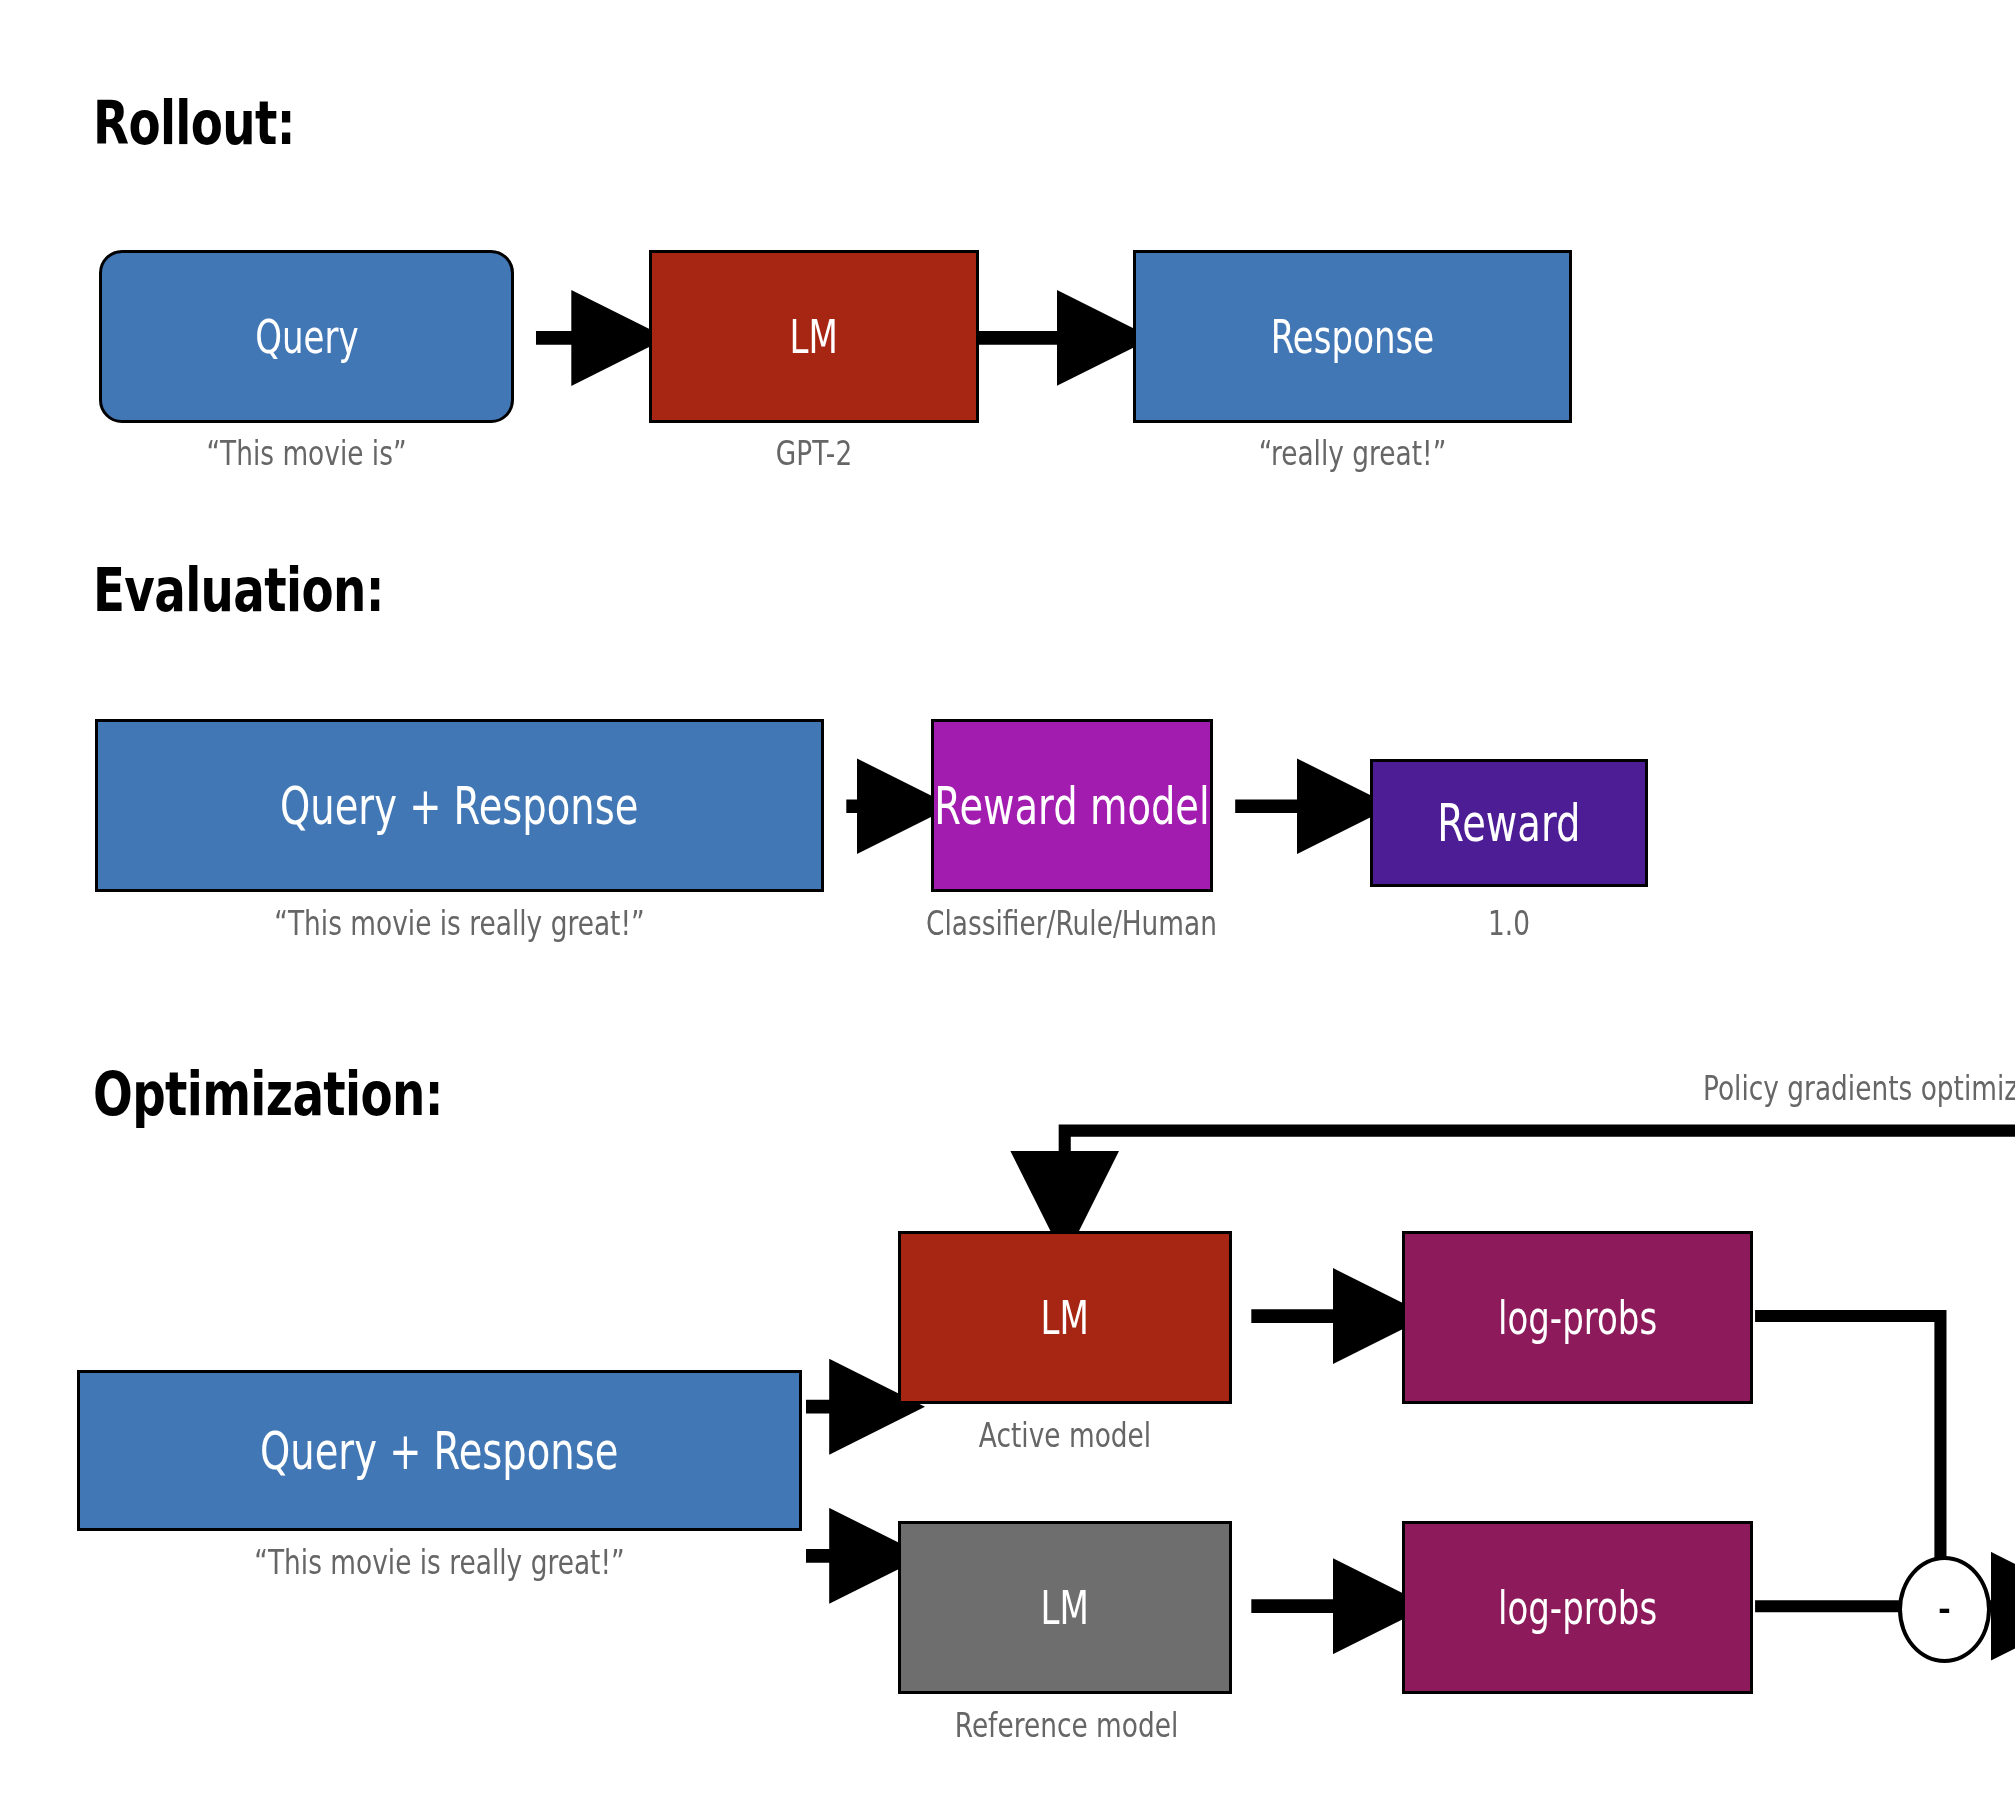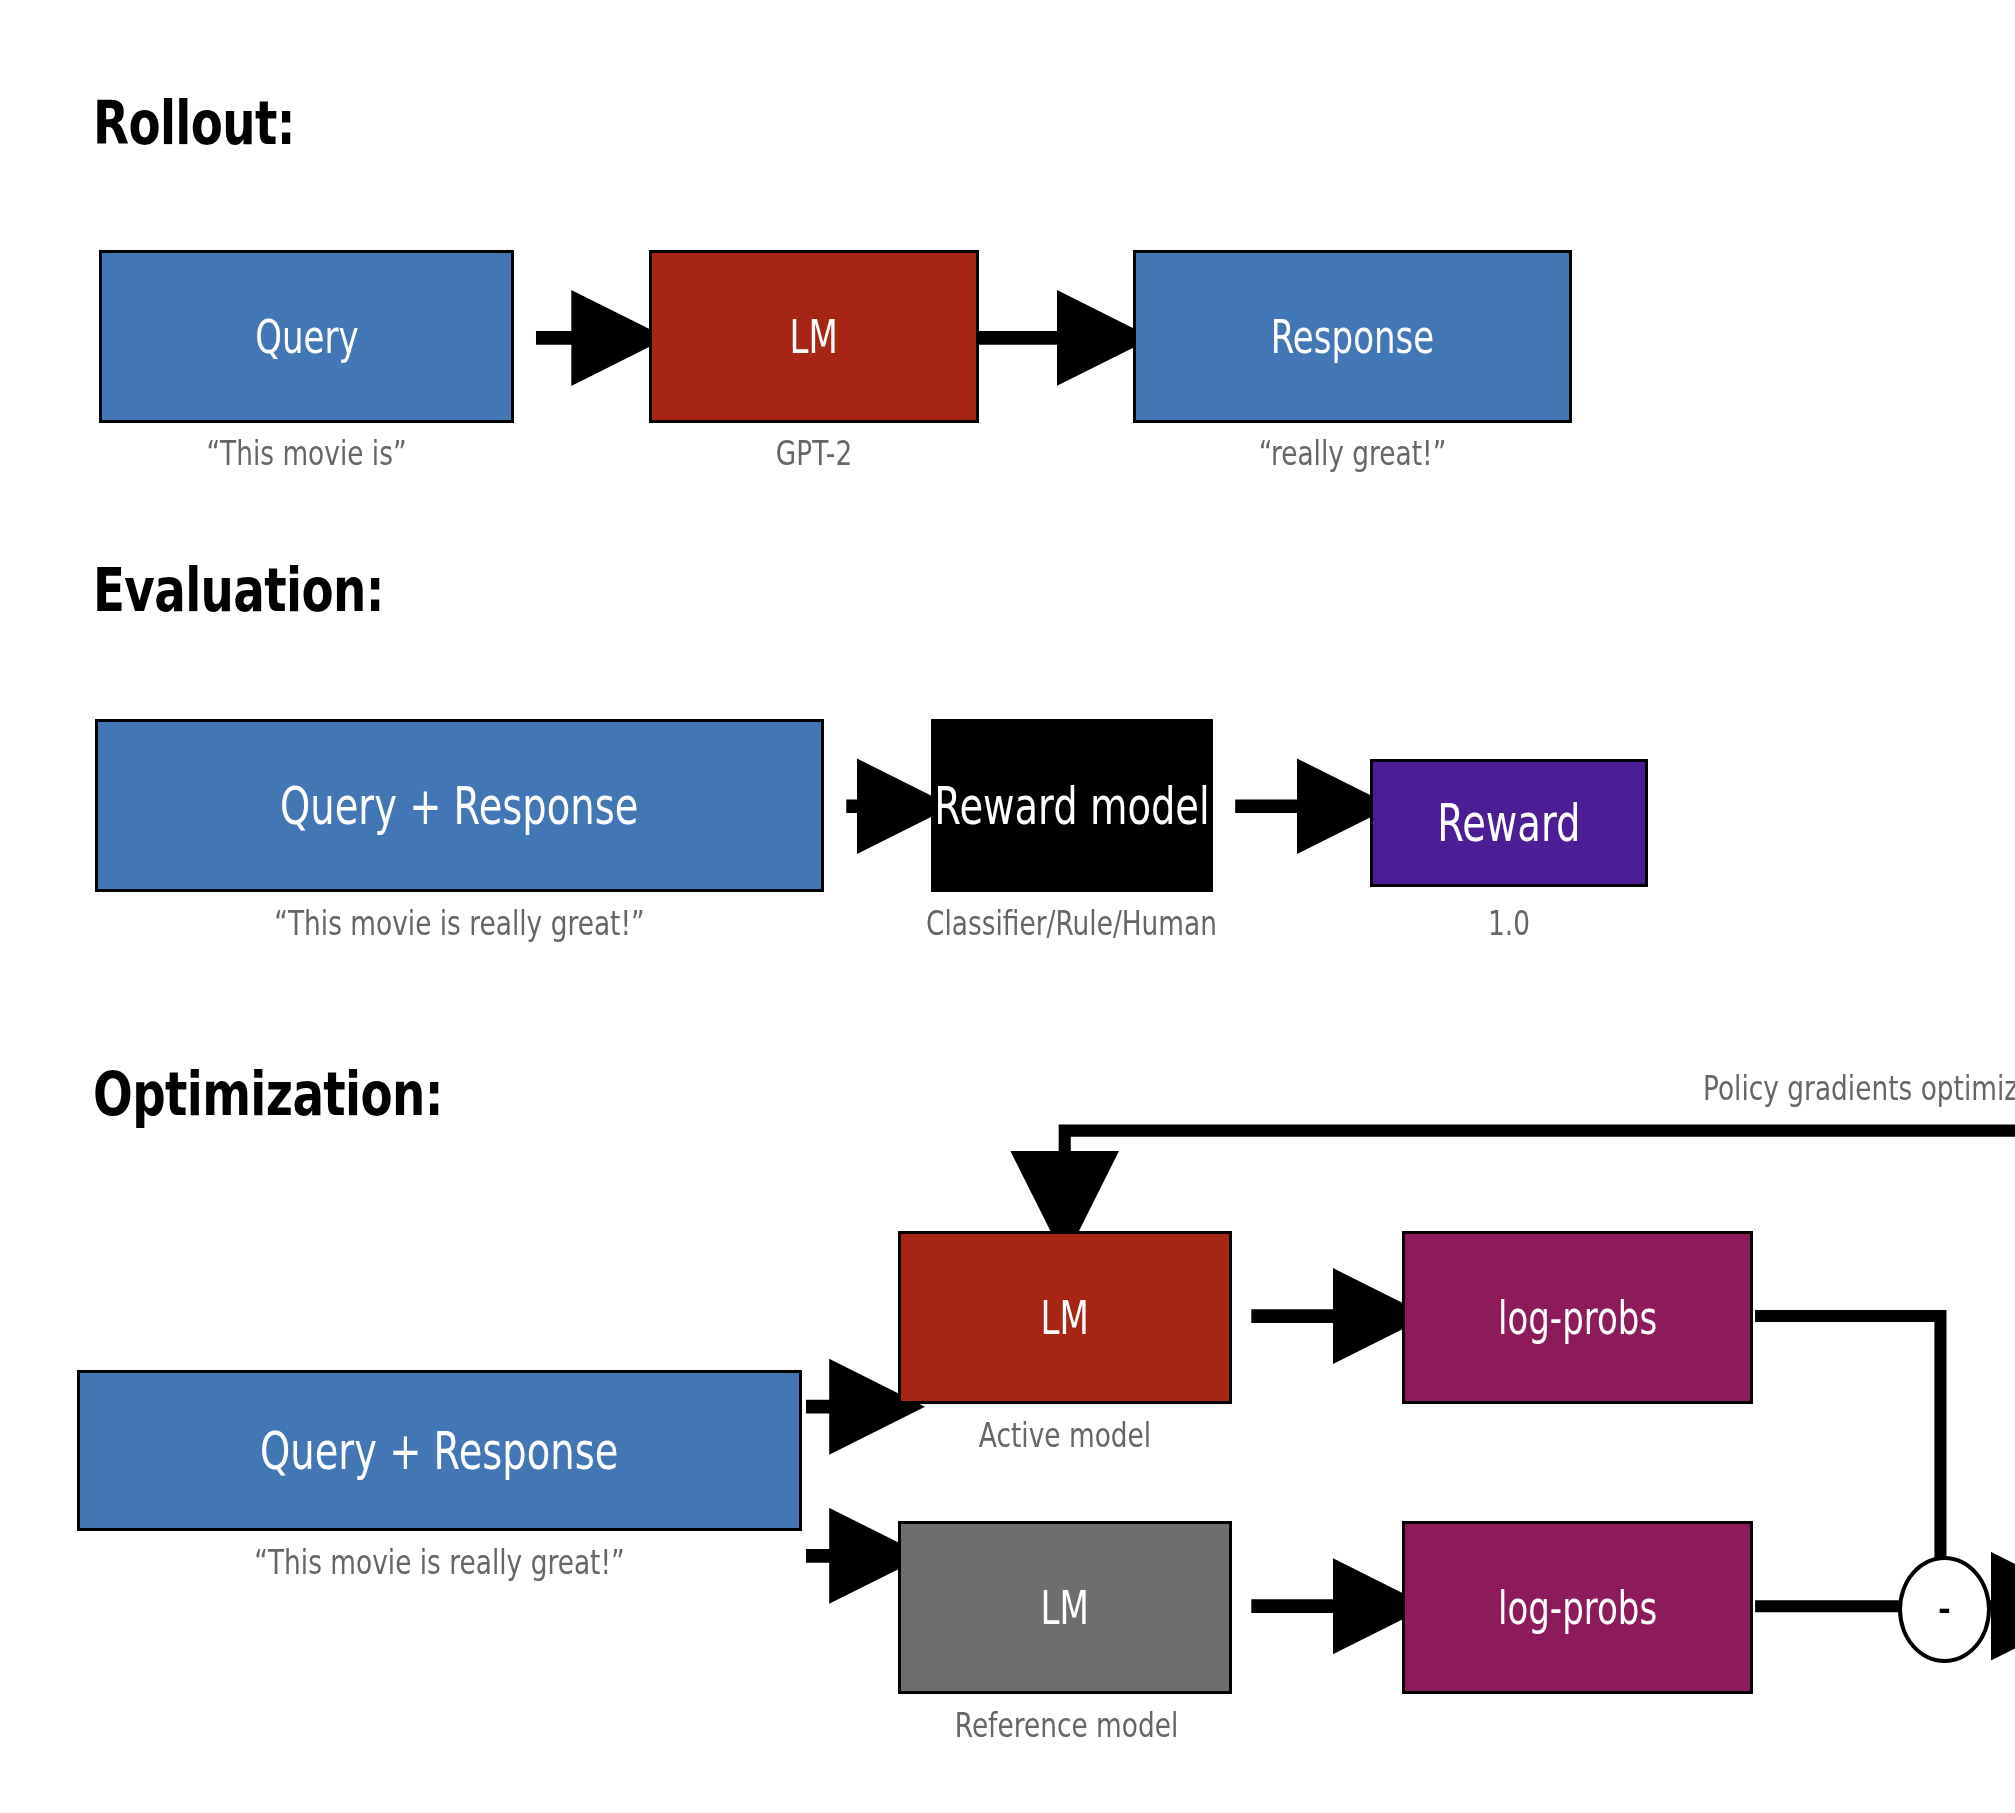--- a/index.html
+++ b/index.html
@@ -137,21 +137,21 @@
       <line x1="6800" y1="3627" x2="6955" y2="3627" marker-end="url(#ahslim)"></line>
     </g>
 
     <g stroke="#000000" stroke-width="30" fill="none">
       <path d="M7390 3440 L7390 2805 L2642 2805 L2642 2990" marker-end="url(#ahslim)"></path>
     </g>
   </svg>
 
   <div class="section-title" style="left:93px;top:93px;">Rollout:</div>
 
-  <div class="box" style="left:99px;top:250px;width:415px;height:173px;background:#4277b5;">
+  <div class="box" style="left:99px;top:250px;width:415px;height:173px;background:#4277b5;border-radius:23px;">
     <span class="txt">Query</span>
   </div>
   <div class="caption" style="left:105px;top:437px;width:403px;">“This movie is”</div>
 
   <div class="box" style="left:649px;top:250px;width:330px;height:173px;background:#a72513;">
     <span class="txt">LM</span>
   </div>
   <div class="caption" style="left:649px;top:437px;width:330px;">GPT-2</div>
 
   <div class="box" style="left:1133px;top:250px;width:439px;height:173px;background:#4277b5;text-align:right;">
@@ -159,21 +159,21 @@
   </div>
   <div class="caption" style="left:1133px;top:437px;width:439px;">“really great!”</div>
 
   <div class="section-title" style="left:93px;top:560px;">Evaluation:</div>
 
   <div class="box big" style="left:95px;top:719px;width:729px;height:173px;background:#4277b5;">
     <span class="txt">Query + Response</span>
   </div>
   <div class="caption" style="left:95px;top:907px;width:729px;">“This movie is really great!”</div>
 
-  <div class="box big" style="left:931px;top:719px;width:282px;height:173px;background:#000000;">
+  <div class="box big" style="left:931px;top:719px;width:282px;height:173px;background:#a21caf;">
     <span class="txt">Reward model</span>
   </div>
   <div class="caption" style="left:870px;top:907px;width:403px;">Classifier/Rule/Human</div>
 
   <div class="box big" style="left:1370px;top:719px;width:278px;height:128px;background:#4c1d95;margin-top:40px;">
     <span class="txt">Reward</span>
   </div>
   <div class="caption" style="left:1370px;top:907px;width:278px;">1.0</div>
 
   <div class="section-title" style="left:93px;top:1064px;">Optimization:</div>

